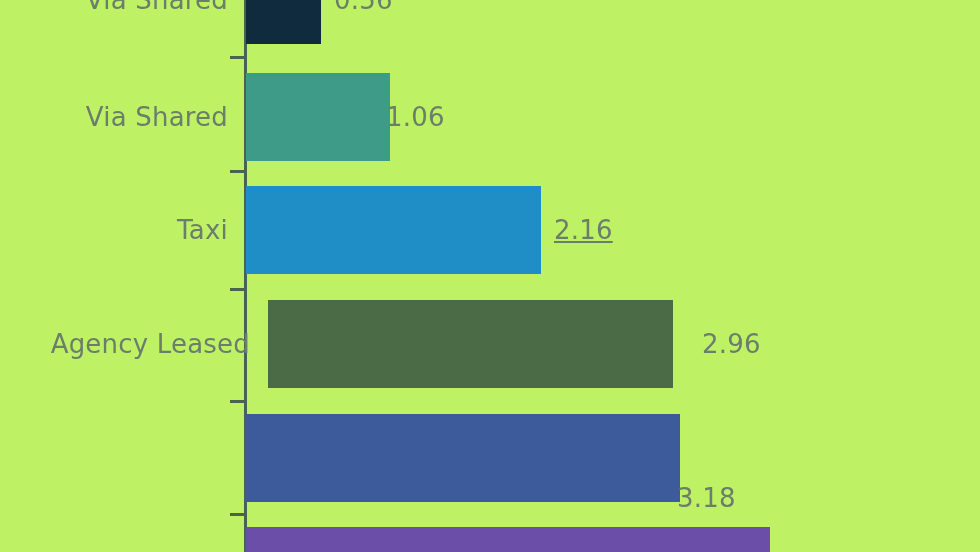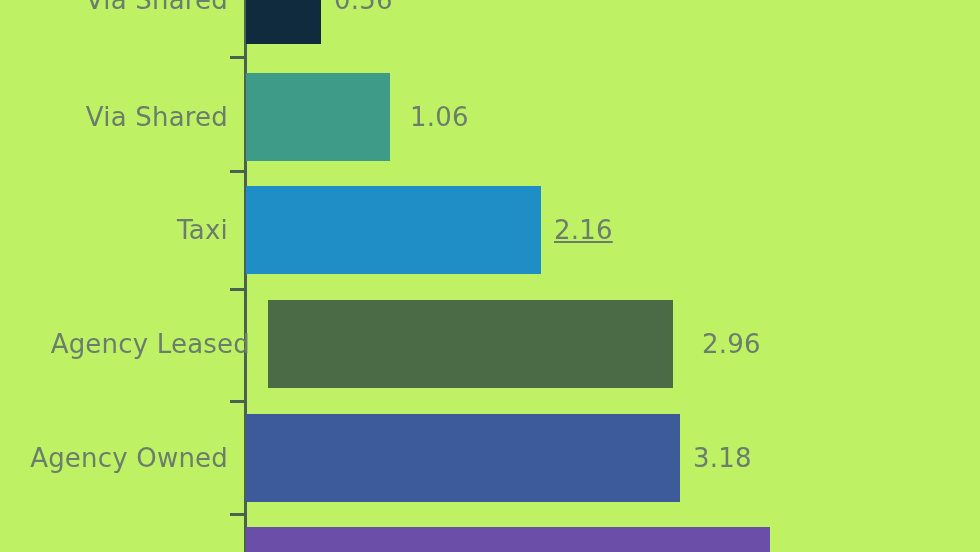--- a/index.html
+++ b/index.html
@@ -90,36 +90,35 @@
 
     <div id="bars">
         <div class="bar-row" style="top: -44px; height: 88px;">
           <div class="bar-rect" style="width: 75px; background: rgb(16, 42, 62);"></div>
           <div class="cat-label">Via Shared</div>
           <div class="val-label" style="left: 334px;">0.56</div>
         </div>
         <div class="bar-row" style="top: 73px; height: 88px;">
           <div class="bar-rect" style="width: 144px; background: rgb(61, 155, 135);"></div>
           <div class="cat-label">Via Shared</div>
-          <div class="val-label" style="left: 410px;">1.06</div>
+          <div class="val-label" style="left: 386px;">1.06</div>
         </div>
         <div class="bar-row" style="top: 186px; height: 88px;">
           <div class="bar-rect" style="width: 295px; background: rgb(31, 142, 198);"></div>
           <div class="cat-label">Taxi</div>
           <div class="val-label" style="left: 554px; text-decoration: underline;">2.16</div>
         </div>
         <div class="bar-row" style="top: 300px; height: 88px; margin-left: 22px;">
           <div class="bar-rect" style="width: 405px; background: rgb(74, 107, 69);"></div>
           <div class="cat-label">Agency Leased</div>
           <div class="val-label" style="left: 680px;">2.96</div>
         </div>
         <div class="bar-row" style="top: 414px; height: 88px;">
           <div class="bar-rect" style="width: 434px; background: rgb(61, 90, 154);"></div>
-          <div class="cat-label">Agency Owned</div>
-          <div class="val-label" style="left: 693px;">3.18</div>
+          <div class="val-label" style="left: 677px; margin-top: 40px;">3.18</div>
         </div>
         <div class="bar-row" style="top: 527px; height: 88px;">
           <div class="bar-rect" style="width: 524px; background: rgb(106, 78, 168);"></div>
         </div>
       </div>
 
   </div>
 </div>
 
 </body></html>

